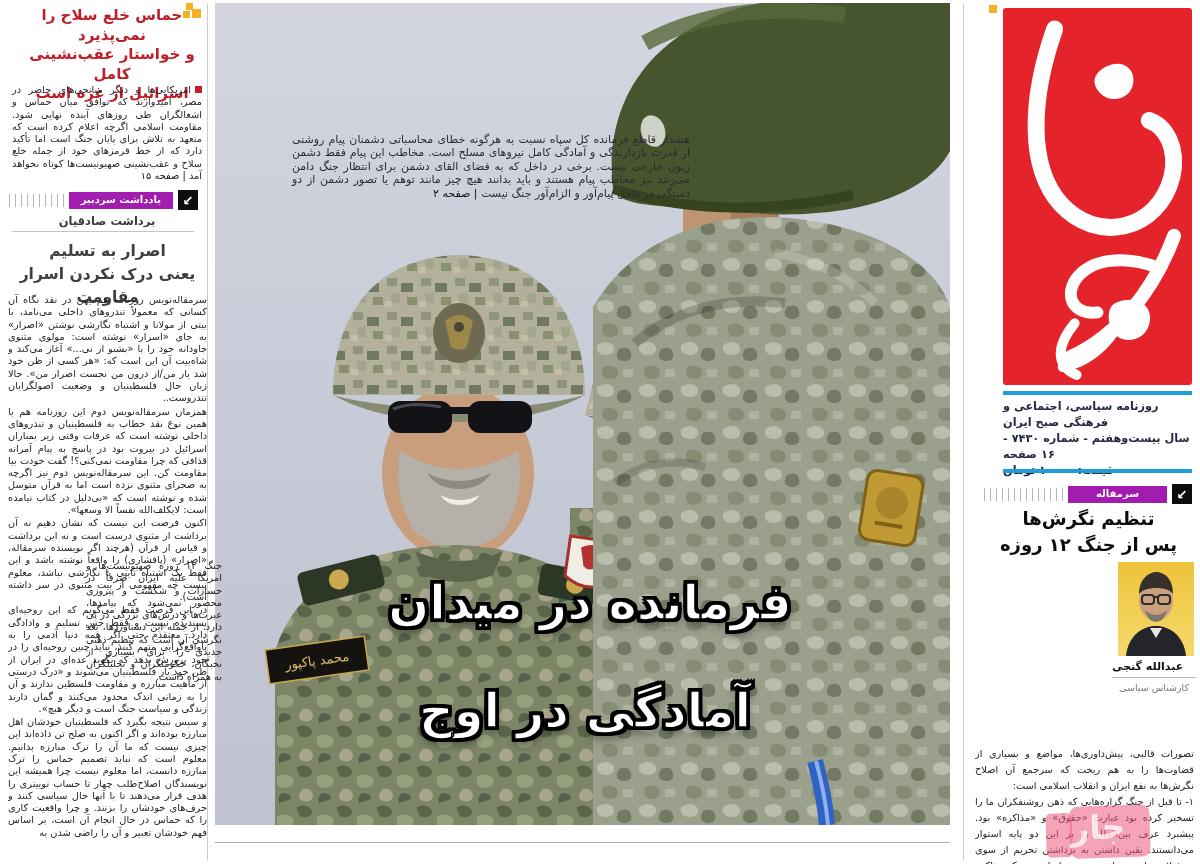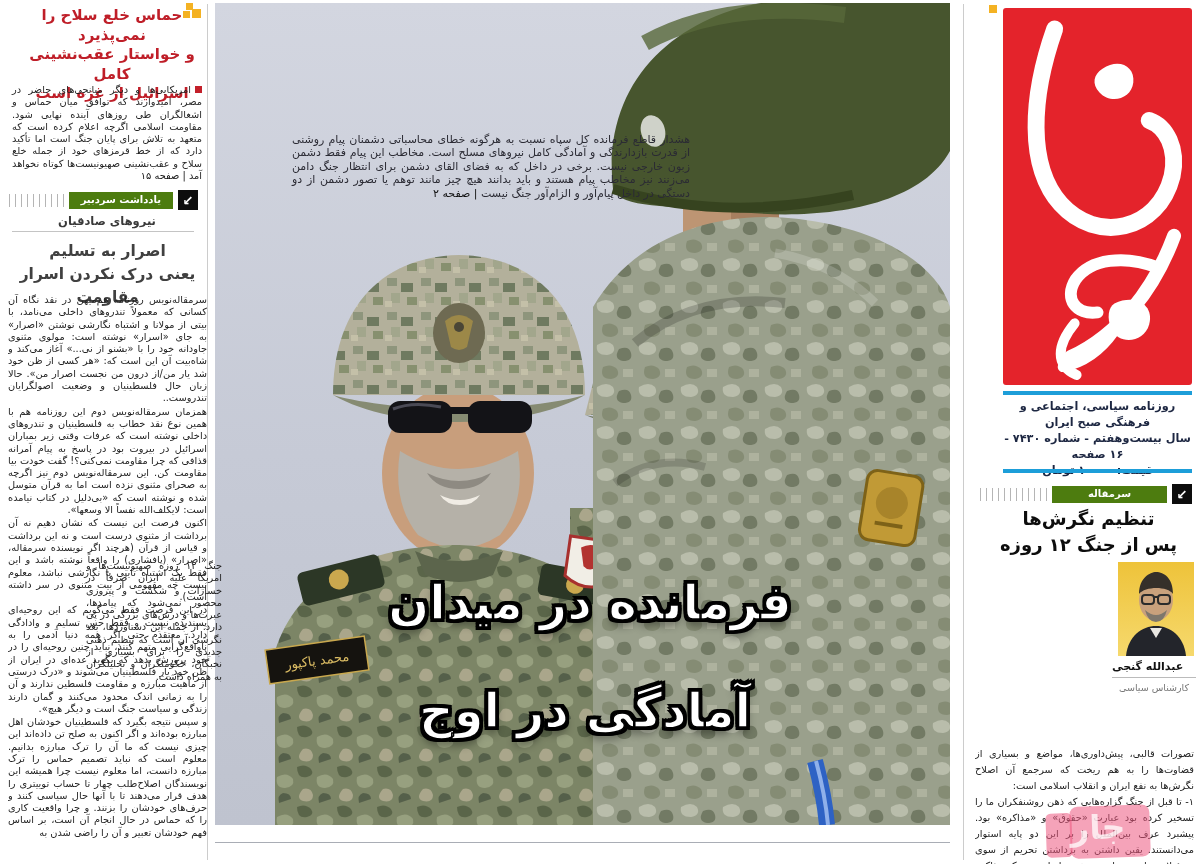--- a/index.html
+++ b/index.html
@@ -11,42 +11,42 @@
   .hline{position:absolute;height:1px;background:#a9adb5;}
   
   .lc-headline{right:993px;left:8px;top:6px;font-size:15px;font-weight:bold;line-height:19.5px;
                color:#bf1e28;text-align:center;letter-spacing:-.3px;}
   .lc-body{right:998px;left:8px;top:84px;font-size:9.8px;line-height:12.3px;text-align:justify;
            color:#1f1f1f;}
   .redsq{display:inline-block;width:7px;height:7px;background:#c3202a;margin-left:4px;}
   .pageref{font-weight:normal;color:#111;}
   .secrow{position:absolute;height:20px;display:flex;align-items:center;gap:5px;direction:rtl;}
   .secrow .stripes{flex:1;height:13px;background:repeating-linear-gradient(to left,#b5b5b5 0 1.5px,transparent 1.5px 6px);}
-  .seclabel{background:#4d7c0f;color:#fff;font-size:10px;font-weight:bold;padding:3px 12px 4px;line-height:1;}
+  .seclabel{background:#a21caf;color:#fff;font-size:10px;font-weight:bold;padding:3px 12px 4px;line-height:1;}
   .secicon{width:20px;height:20px;background:#0d0d0d;color:#fff;display:flex;align-items:center;
            justify-content:center;font-size:13px;font-weight:bold;}
   .lc-byline{right:998px;left:8px;top:214px;text-align:center;font-size:11.5px;font-weight:bold;color:#3a3a3a;}
   .lc-title{right:993px;left:8px;top:240px;font-size:15.5px;font-weight:bold;line-height:23px;
             color:#404040;text-align:center;letter-spacing:-.3px;}
   .lc-article{right:993px;left:8px;top:294px;height:568px;overflow:hidden;font-size:9.8px;
               line-height:12.3px;text-align:justify;color:#222;}
   .lc-article p{margin:0 0 1px 0;text-indent:0;}
   
   .photo-wrap{left:215px;top:3px;width:735px;height:822px;overflow:hidden;}
   .kicker{left:287px;top:38px;width:405px;text-align:center;font-weight:bold;font-size:22px;
           line-height:32px;color:#14141f;letter-spacing:-.4px;}
   .lead{left:292px;top:133px;width:398px;font-size:11px;line-height:13.4px;text-align:justify;color:#2b2b34;}
   .bigline{position:absolute;text-align:center;font-weight:bold;font-size:48px;color:#fff;
            letter-spacing:-1px;-webkit-text-stroke:1.5px #000;
            text-shadow:-3px -3px 0 #000,3px -3px 0 #000,-3px 3px 0 #000,3px 3px 0 #000,
                        0 -3px 0 #000,0 3px 0 #000,-3px 0 0 #000,3px 0 0 #000,0 6px 8px rgba(0,0,0,.45);}
   
   .logo-box{left:1003px;top:8px;width:189px;height:377px;background:#e4232b;border-radius:3px;}
   .bluebar{left:1003px;width:189px;height:4px;background:#1d9ed9;}
-  .mast-info{left:1003px;top:399px;width:189px;text-align:center;font-size:11.3px;font-weight:bold;
+  .mast-info{left:1003px;top:399px;width:189px;text-align:left;font-size:11.3px;font-weight:bold;
              line-height:16px;color:#1d2742;letter-spacing:-.4px;}
   .ed-title{left:985px;top:506px;width:207px;text-align:center;font-size:18px;font-weight:bold;
             line-height:26px;color:#0d0d0d;letter-spacing:-.4px;}
   .ed-side-text{left:1080px;right:978px;top:560px;width:136px;height:158px;overflow:hidden;
                 font-size:9.8px;line-height:12.3px;text-align:justify;color:#222;}
   .author-photo{left:1118px;top:562px;width:76px;height:94px;}
   .author-name{left:1112px;top:660px;width:84px;text-align:left;font-size:11px;font-weight:bold;color:#111;}
   .author-role{left:1112px;top:682px;width:84px;text-align:center;font-size:9.5px;color:#777;}
   .ed-full-text{left:975px;top:714px;width:219px;height:150px;overflow:hidden;font-size:9.8px;
                 line-height:16px;text-align:justify;color:#222;margin-top:32px;}
@@ -76,21 +76,21 @@
   <div class="abs lc-body" style="left:8px;width:190px;">
     <span class="redsq"></span><span>امریکایی‌ها و دیگر میانجی‌های حاضر در مصر، امیدوارند که توافق میان حماس و اشغالگران طی روزهای آینده نهایی شود. مقاومت اسلامی اگرچه اعلام کرده است که متعهد به تلاش برای پایان جنگ است اما تأکید دارد که از خط قرمزهای خود از جمله خلع سلاح و عقب‌نشینی صهیونیست‌ها کوتاه نخواهد آمد </span><span class="pageref">| صفحه ۱۵</span>
   </div>
 
   <div class="secrow" style="left:8px;top:190px;width:190px;">
     <div class="secicon">↙</div>
     <div class="seclabel">یادداشت سردبیر</div>
     <div class="stripes"></div>
   </div>
 
-  <div class="abs lc-byline" style="left:8px;width:190px;">نیروهای صادقیان</div>
+  <div class="abs lc-byline" style="left:8px;width:190px;">برداشت صادقیان</div>
   <div class="hline" style="left:12px;width:182px;top:231px;background:#c4c4c4;"></div>
 
   <div class="abs lc-title preline">اصرار به تسلیم
 یعنی درک نکردن اسرار مقاومت</div>
 
   <div class="abs lc-article">
     <p>سرمقاله‌نویس روزنامه هم‌میهن در نقد نگاه آن کسانی که معمولاً تندروهای داخلی می‌نامد، با بیتی از مولانا و اشتباه نگارشی نوشتن «اصرار» به جای «اسرار» نوشته است: مولوی مثنوی جاودانه خود را با «بشنو از نی...» آغاز می‌کند و شاه‌بیت آن این است که: «هر کسی از ظن خود شد یار من/از درون من نجست اصرار من». حالا زبان حال فلسطینیان و وضعیت اصولگرایان تندروست..</p>
     <p>همزمان سرمقاله‌نویس دوم این روزنامه هم با همین نوع نقد خطاب به فلسطینیان و تندروهای داخلی نوشته است که عرفات وقتی زیر بمباران اسرائیل در بیروت بود در پاسخ به پیام آمرانه قذافی که چرا مقاومت نمی‌کنی؟! گفت خودت بیا مقاومت کن. این سرمقاله‌نویس دوم نیز اگرچه به صحرای مثنوی نزده است اما به قرآن متوسل شده و نوشته است که «بی‌دلیل در کتاب نیامده است: لایکلف‌الله نفساً الا وسعها».</p>
     <p>اکنون فرصت این نیست که نشان دهیم نه آن برداشت از مثنوی درست است و نه این برداشت و قیاس از قرآن (هرچند اگر نویسنده سرمقاله، «اصرار» (پافشاری) را واقعاً نوشته باشد و این فقط یک اشتباه تایپی یا نگارشی نباشد، معلوم نیست چه مفهومی از بیت مثنوی در سر داشته است).</p>
     <p>در این فرصت فقط می‌گویم که این روحیه‌ای پسندیده نیست و فقط حس تسلیم و وادادگی دارد. معتقدم حتی اگر همه دنیا آدمی را به ناواقع‌گرایی متهم کنند، نباید چنین روحیه‌ای را در خود پرورش بدهد که بگوید عده‌ای در ایران از ظن خود یار فلسطینیان می‌شوند و «درک درستی از ماهیت مبارزه و مقاومت فلسطین ندارند و آن را به زمانی اندک محدود می‌کنند و گمان دارند زندگی و سیاست جنگ است و دیگر هیچ».</p>
@@ -232,21 +232,21 @@
   <div class="abs bluebar" style="top:391px;"></div>
   <div class="abs mast-info">
     <div>روزنامه سیاسی، اجتماعی و فرهنگی صبح ایران</div>
     <div>سال بیست‌وهفتم - شماره ۷۴۳۰ - ۱۶ صفحه</div>
     <div>قیمت: ۱۰۰۰۰ تومان</div>
   </div>
   <div class="abs bluebar" style="top:469px;"></div>
 
   <div class="secrow" style="left:980px;top:484px;width:212px;">
     <div class="secicon">↙</div>
-    <div class="seclabel" style="padding:3px 36px 4px;">سرمقاله</div>
+    <div class="seclabel" style="padding:3px 28px 4px;">سرمقاله</div>
     <div class="stripes"></div>
   </div>
 
   <div class="abs ed-title preline">تنظیم نگرش‌ها
 پس از جنگ ۱۲ روزه</div>
 
   <div class="abs ed-side-text" style="left:978px;">جنگ ۱۲ روزه صهیونیست‌ها و امریکا علیه ایران صرفاً در خسارات و شکست و پیروزی محصور نمی‌شود که پیامدها، عبرت‌ها و درس‌های بزرگی در پی دارد. از جمله این دستاوردها، بعد نگرشی آن است که تنظیم ذهنی جدیدی را برای بسیاری از نخبگان، حکومتگران و تحلیلگران به همراه داشت.</div>
 
   <div class="abs author-photo">
     <svg width="76" height="94" viewBox="0 0 76 94">

